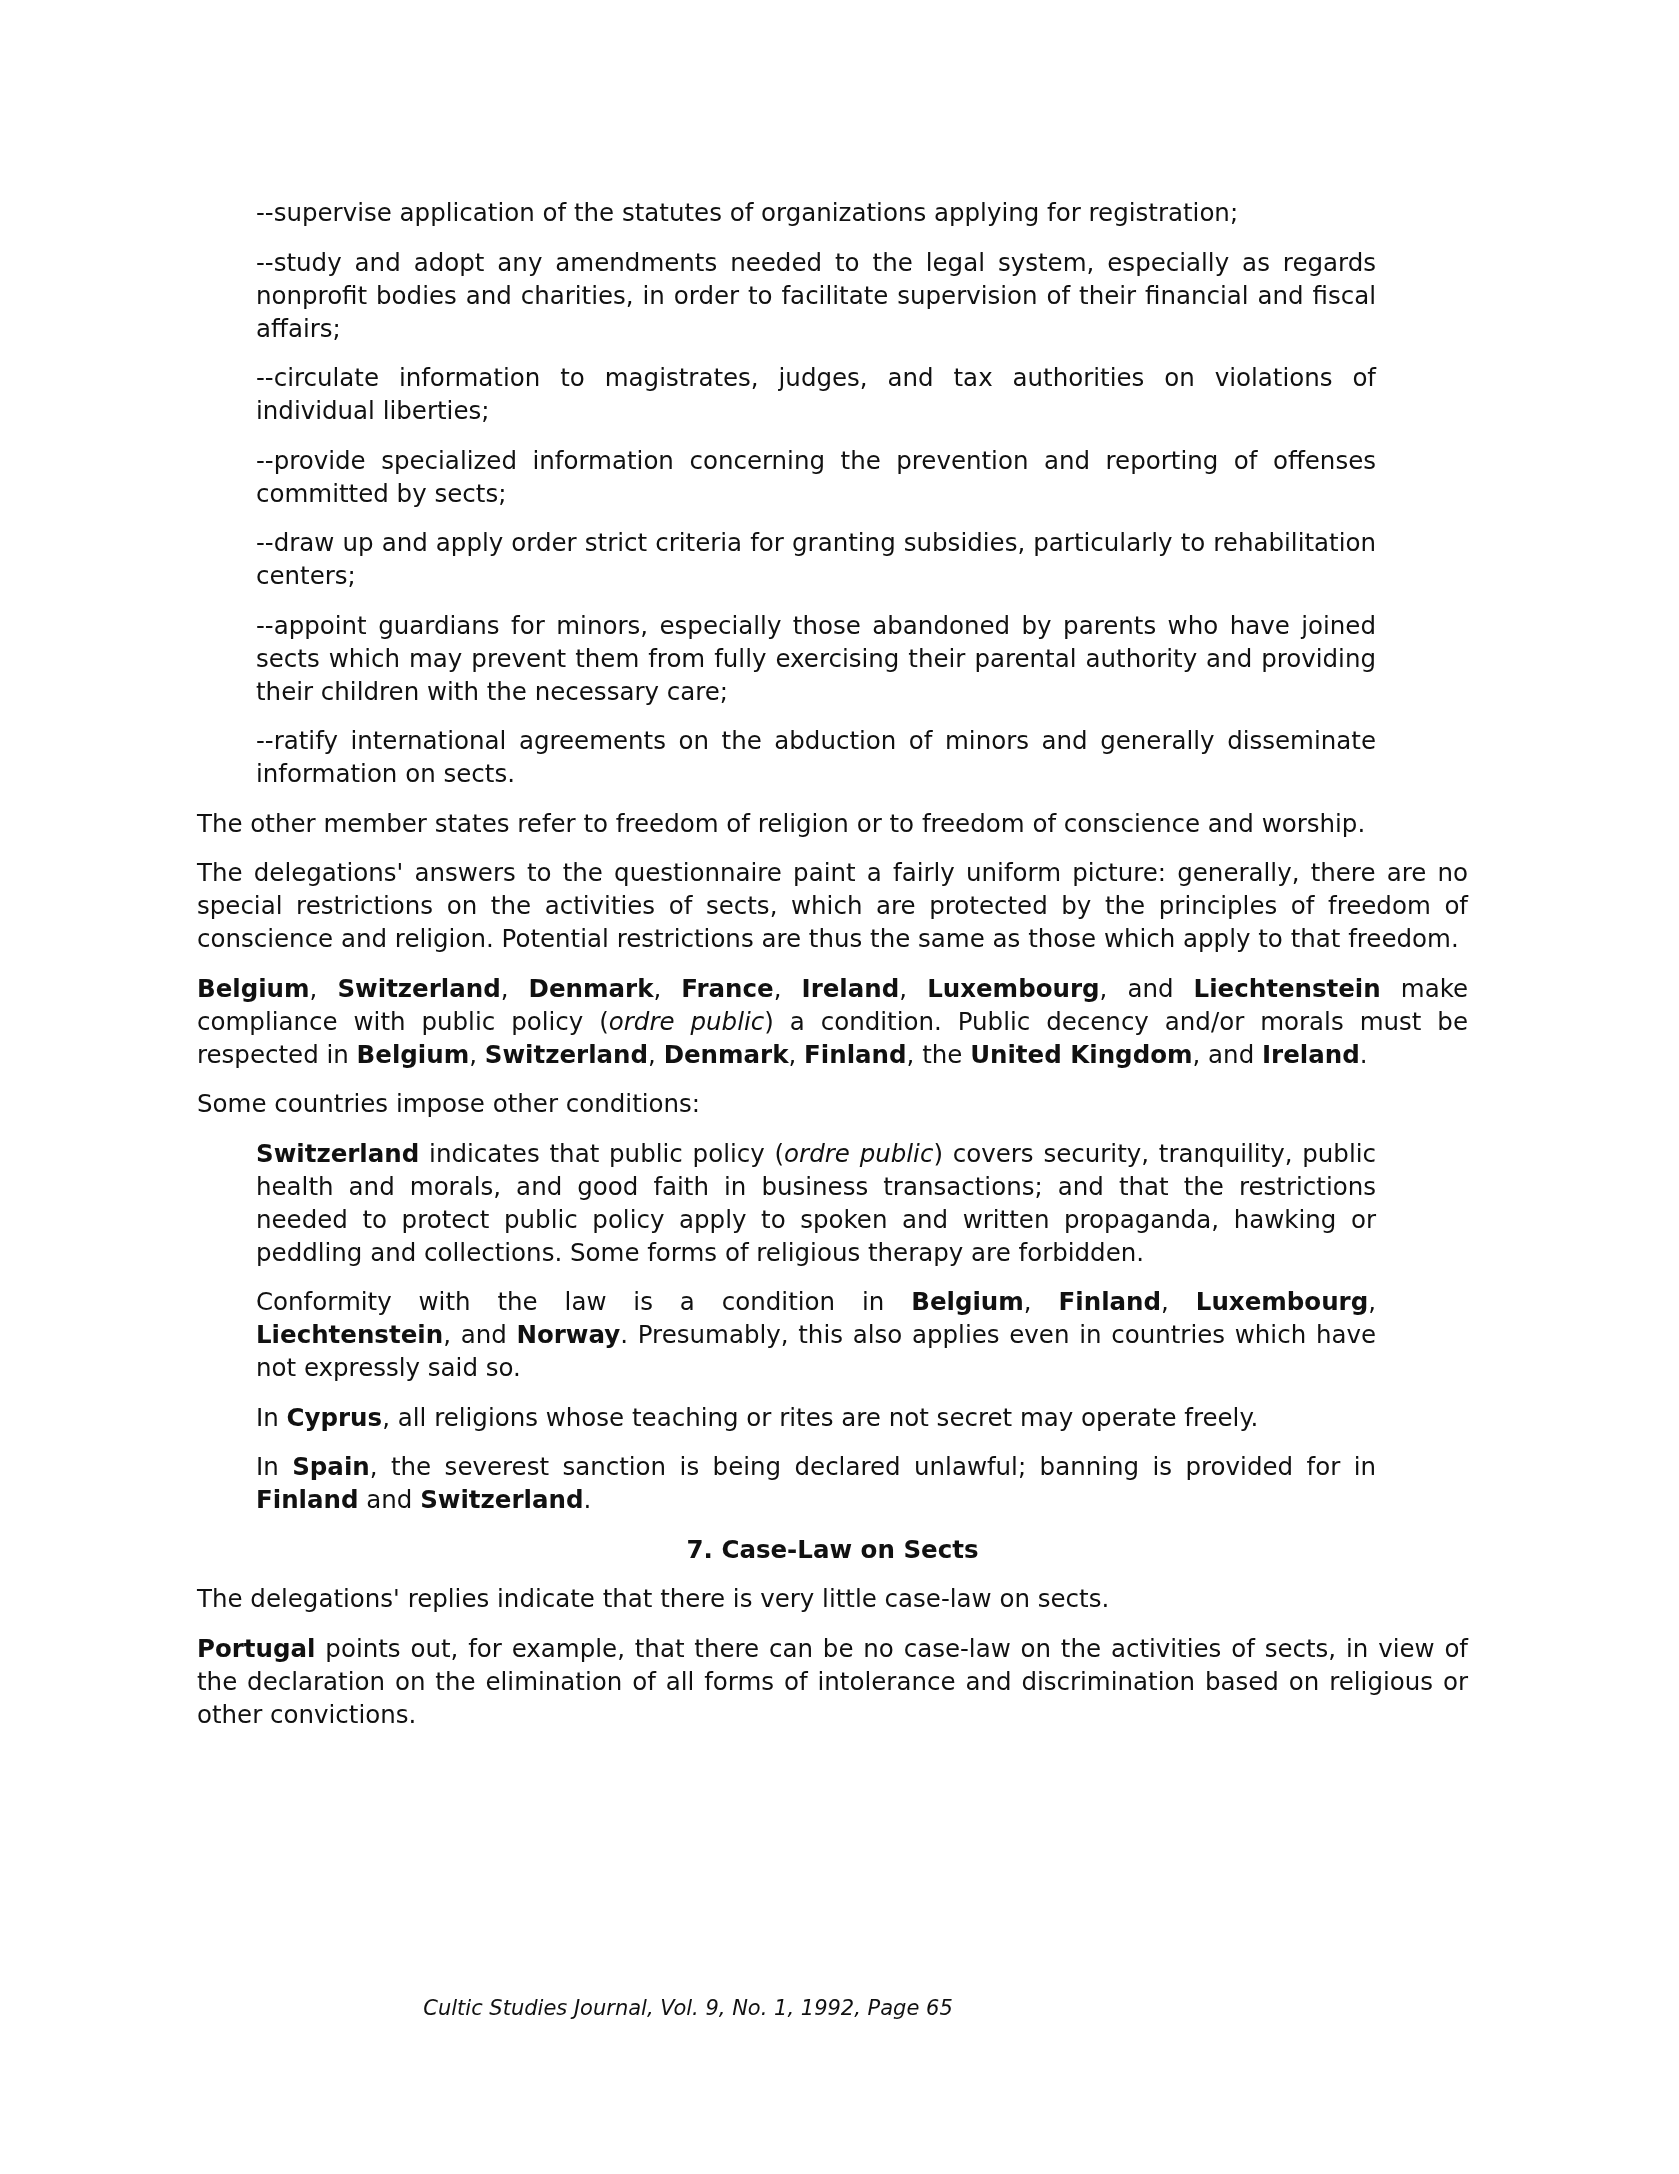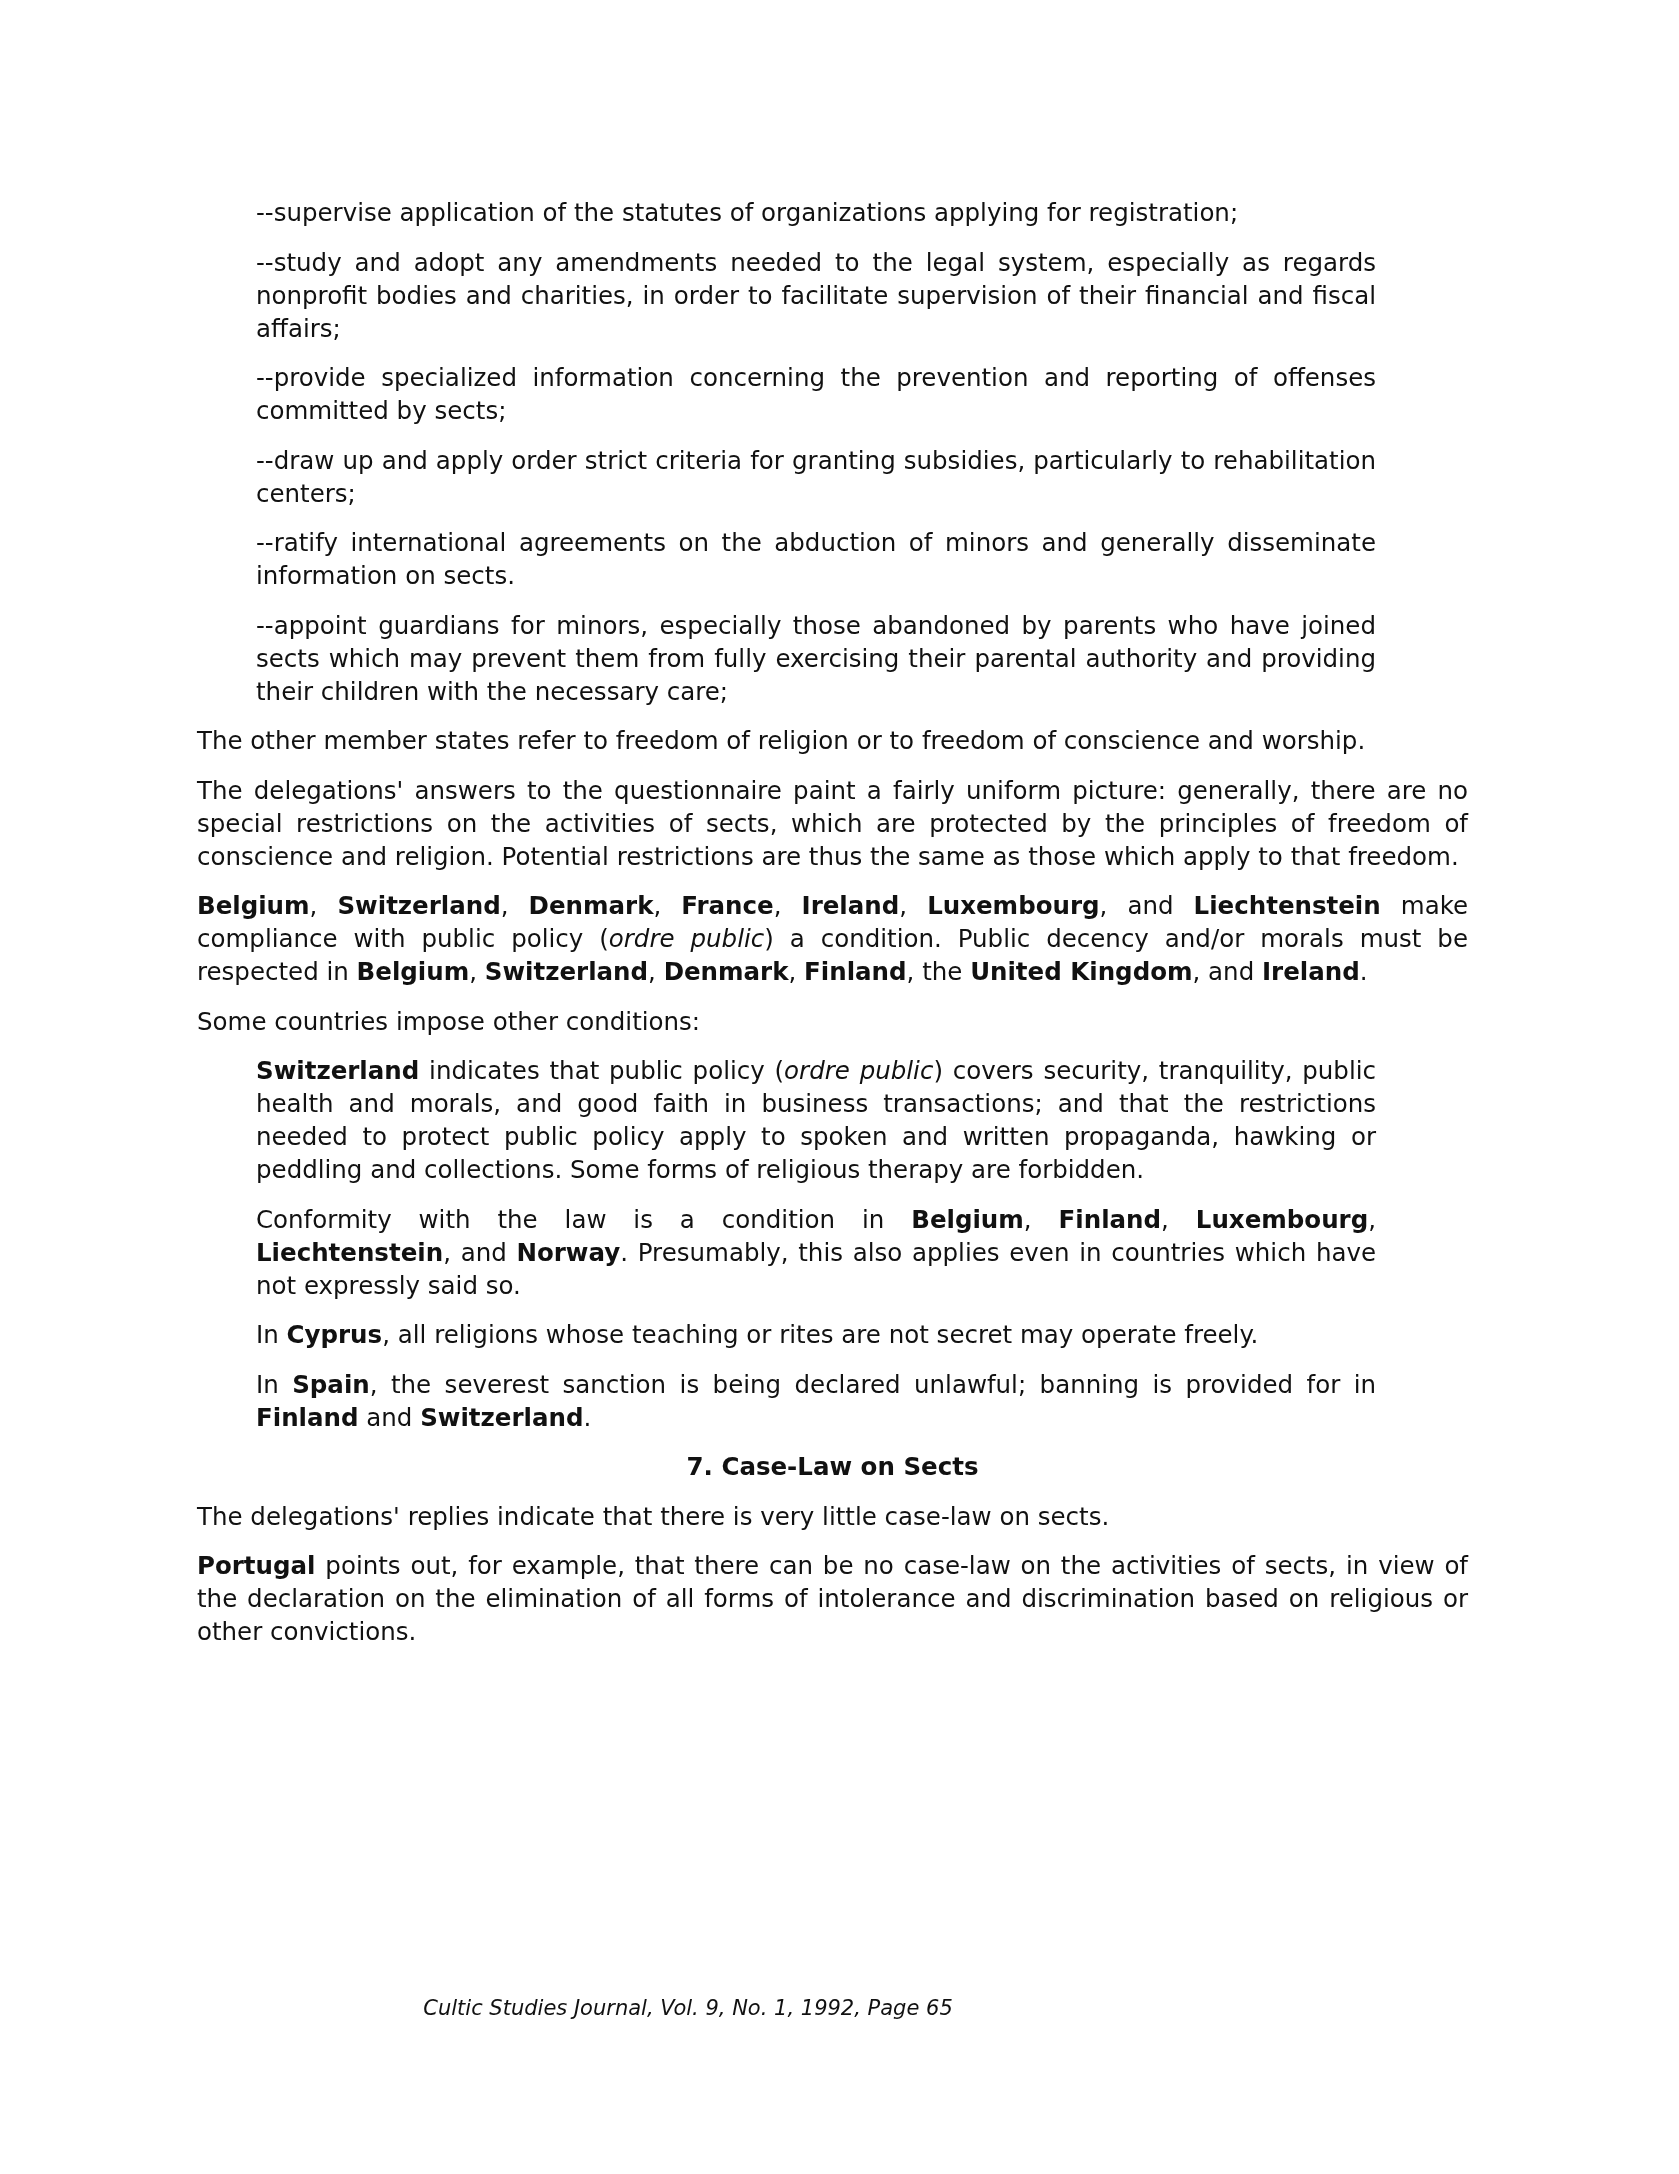--- a/index.html
+++ b/index.html
@@ -38,24 +38,25 @@
   }
 </style>
 </head>
 <body>
 
 <div class="page">
 
   <div class="indent">
     <p>--supervise application of the statutes of organizations applying for registration;</p>
     <p>--study and adopt any amendments needed to the legal system, especially as regards nonprofit bodies and charities, in order to facilitate supervision of their financial and fiscal affairs;</p>
+    <p>--circulate information to magistrates, judges, and tax authorities on violations of individual liberties;</p>
     <p>--provide specialized information concerning the prevention and reporting of offenses committed by sects;</p>
     <p>--draw up and apply order strict criteria for granting subsidies, particularly to rehabilitation centers;</p>
+    <p>--appoint guardians for minors, especially those abandoned by parents who have joined sects which may prevent them from fully exercising their parental authority and providing their children with the necessary care;</p>
     <p>--ratify international agreements on the abduction of minors and generally disseminate information on sects.</p>
-    <p>--appoint guardians for minors, especially those abandoned by parents who have joined sects which may prevent them from fully exercising their parental authority and providing their children with the necessary care;</p>
   </div>
 
   <p>The other member states refer to freedom of religion or to freedom of conscience and worship.</p>
 
 
   <p>The delegations' answers to the questionnaire paint a fairly uniform picture: generally, there are no special restrictions on the activities of sects, which are protected by the principles of freedom of conscience and religion. Potential restrictions are thus the same as those which apply to that freedom.</p>
 
   <p><b>Belgium</b><span>, </span><b>Switzerland</b><span>, </span><b>Denmark</b><span>, </span><b>France</b><span>, </span><b>Ireland</b><span>, </span><b>Luxembourg</b><span>, and </span><b>Liechtenstein</b><span> make compliance with public policy (</span><i>ordre public</i><span>) a condition. Public decency and/or morals must be respected in </span><b>Belgium</b><span>, </span><b>Switzerland</b><span>, </span><b>Denmark</b><span>, </span><b>Finland</b><span>, the </span><b>United Kingdom</b><span>, and </span><b>Ireland</b><span>.</span></p>
 
   <p>Some countries impose other conditions:</p>

